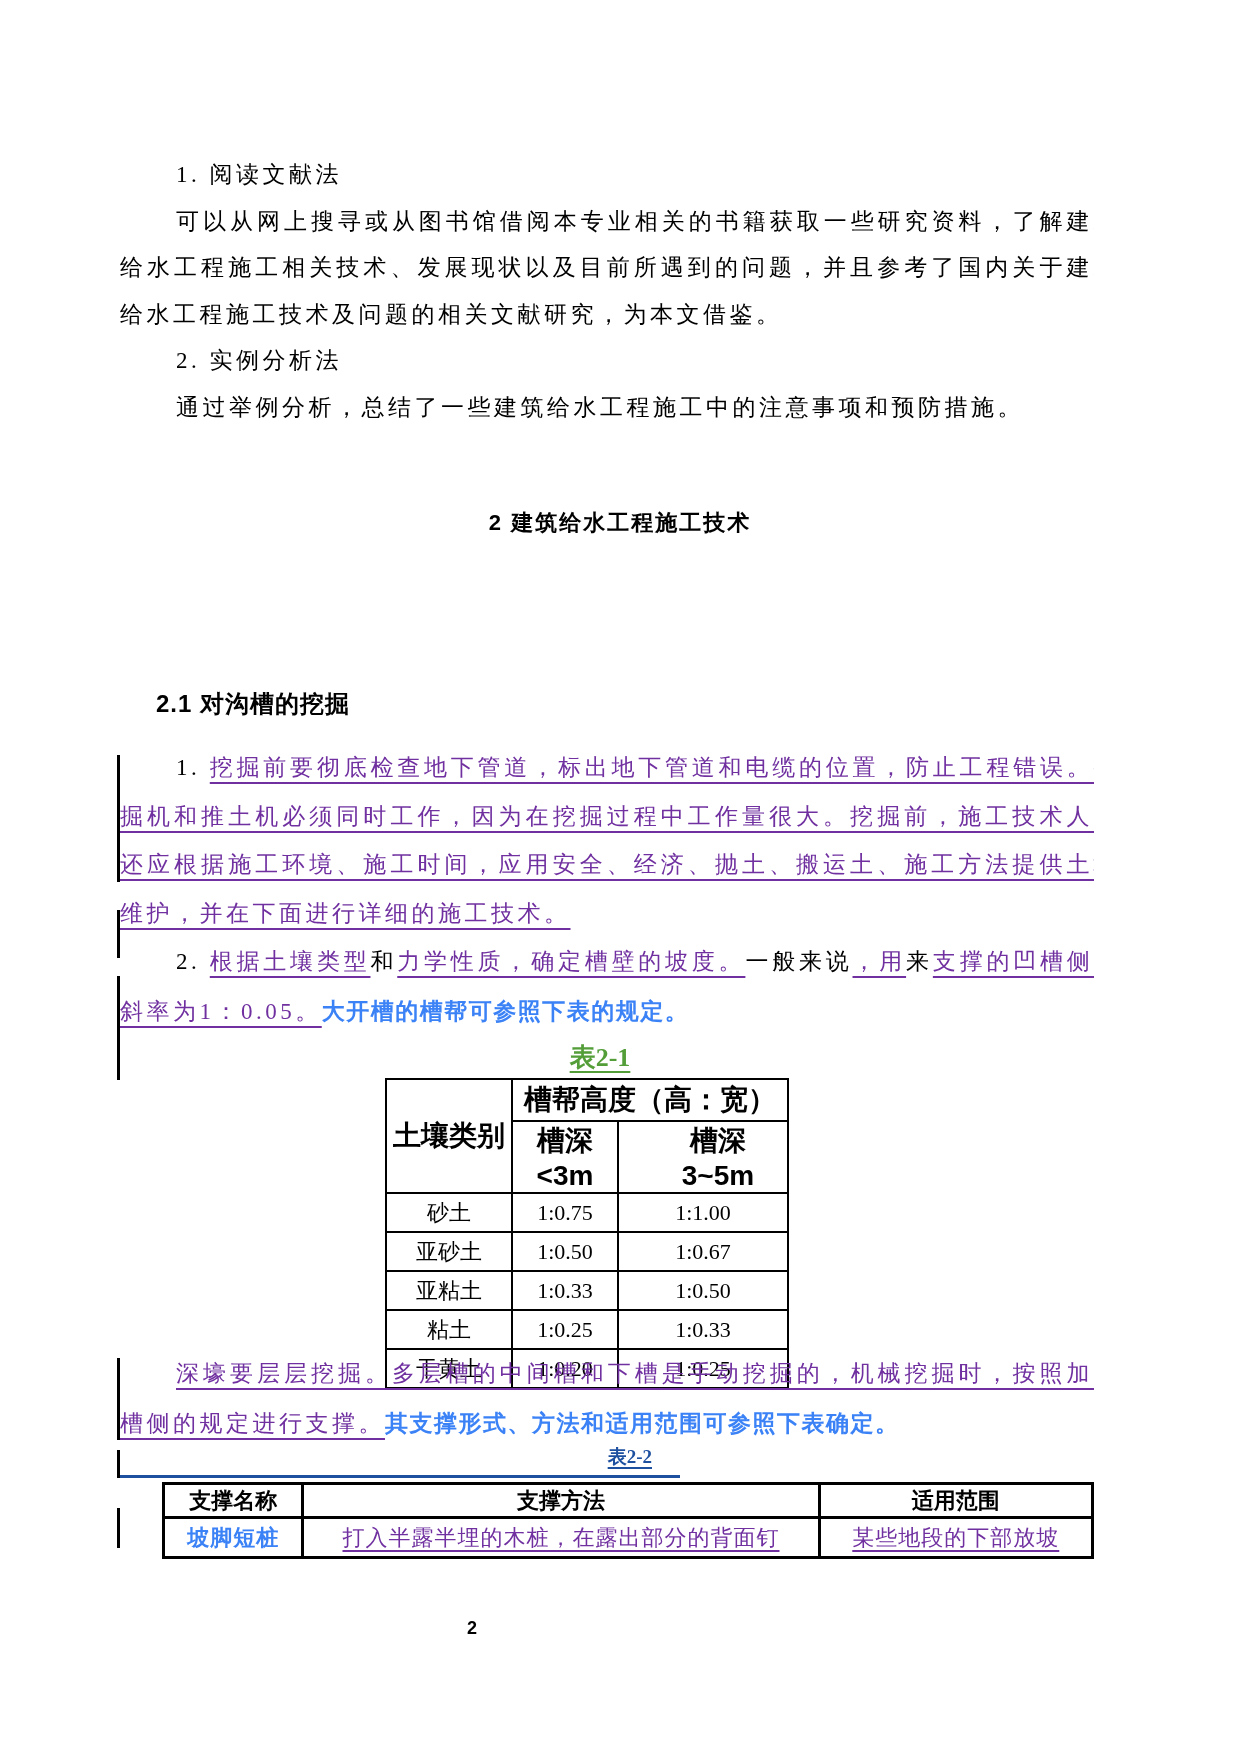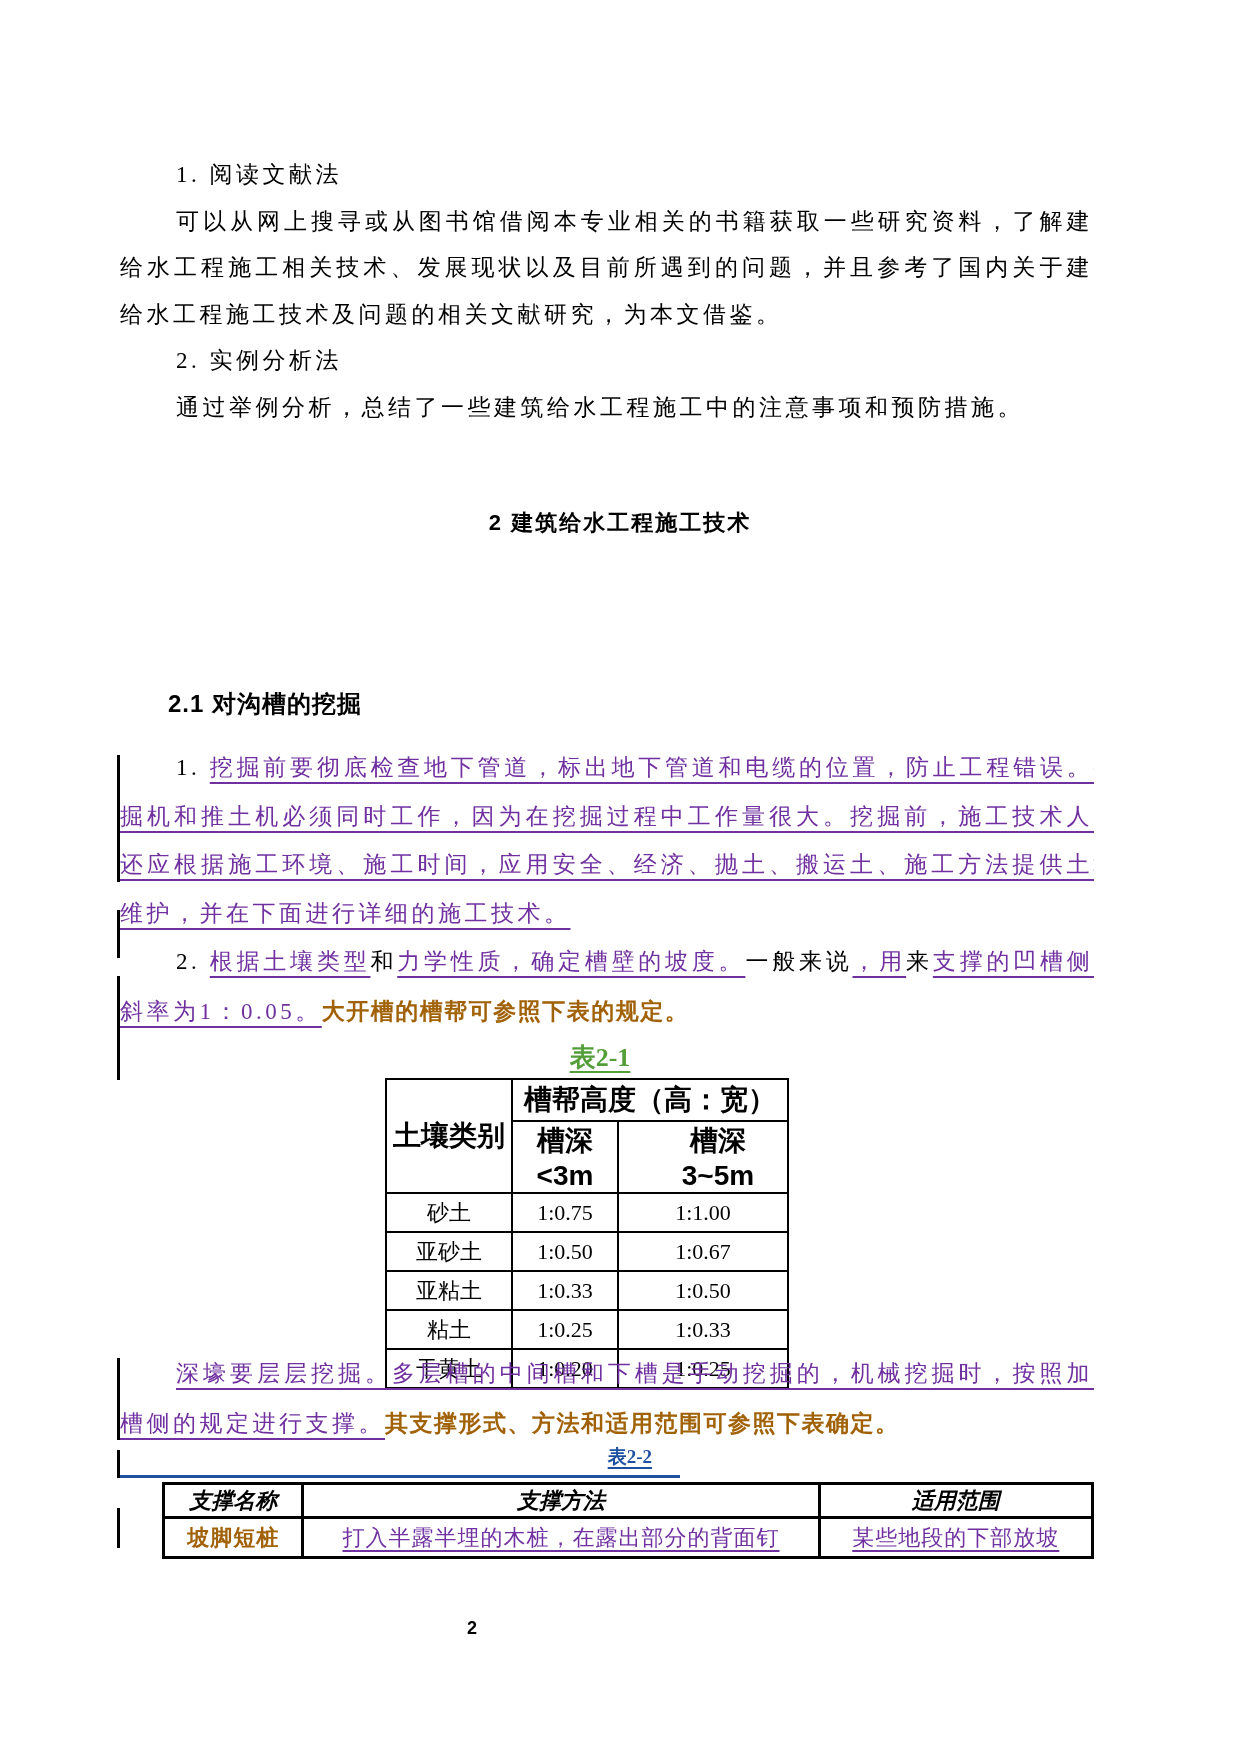--- a/index.html
+++ b/index.html
@@ -14,41 +14,41 @@
     font-size:23px; letter-spacing:3.5px; line-height:46.5px; text-align:justify;
   }
   .intro p { margin:0; text-indent:56px; }
   
   .chapter-title {
     position:absolute; left:120px; top:508px; width:1000px; text-align:center;
     font-family:"Liberation Sans","DejaVu Sans",sans-serif;
     font-size:22px; font-weight:bold; letter-spacing:2px;
   }
   .section-title {
-    position:absolute; left:168px; top:688px;
+    position:absolute; left:156px; top:688px;
     font-family:"Liberation Sans","DejaVu Sans",sans-serif;
     font-size:24px; font-weight:bold; letter-spacing:1px;
   }
   
   .body-para {
     position:absolute; left:120px; width:1000px; margin:0;
     font-size:23px; letter-spacing:3.5px; line-height:48.5px;
     text-align:justify; text-indent:56px;
   }
   .bp1 { top:744px; }
   .bp2 { top:938px; }
   .bp3 { top:1350px; }
   .run-k { color:#000; }
   .run-p {
     color:var(--purple);
     text-decoration:underline; text-decoration-color:var(--purple);
     text-decoration-thickness:2px; text-underline-offset:7px;
   }
   .run-b {
-    color:#a16207; font-weight:bold;
+    color:#3b82f6; font-weight:bold;
     font-family:"Liberation Sans","DejaVu Sans",sans-serif; letter-spacing:1.5px;
   }
   
   .tbl1-caption {
     position:absolute; left:120px; top:1040px; width:960px; text-align:center;
     font-size:26px; font-weight:bold;
   }
   .tbl1-caption span {
     color:var(--green);
     text-decoration:underline; text-decoration-color:var(--green);
@@ -77,21 +77,21 @@
     text-decoration:underline; text-decoration-color:var(--blue);
     text-decoration-thickness:2px; text-underline-offset:4px;
   }
   table.t2 {
     position:absolute; left:162px; top:1482px; border-collapse:collapse;
     text-align:center; font-size:22px;
   }
   .t2 th, .t2 td { border:3px solid #000; padding:0 4px; }
   .t2 th {
     font-family:"Liberation Sans","DejaVu Sans",sans-serif;
-    font-weight:bold; height:31px;font-style:italic;
+    font-weight:bold; height:31px;
   }
   .t2 td { height:37px; letter-spacing:1px; }
   .t2 td.run-p { text-underline-offset:5px; }
   .t2 .c1 { width:130px; } .t2 .c2 { width:512px;margin-top:37px; } .t2 .c3 { width:266px; }
   
   .change-bar { position:absolute; left:117px; width:3px; background:#000; }
   
   .page-num {
     position:absolute; left:450px; top:1618px; width:44px; text-align:center;
     font-family:"Liberation Sans","DejaVu Sans",sans-serif;

